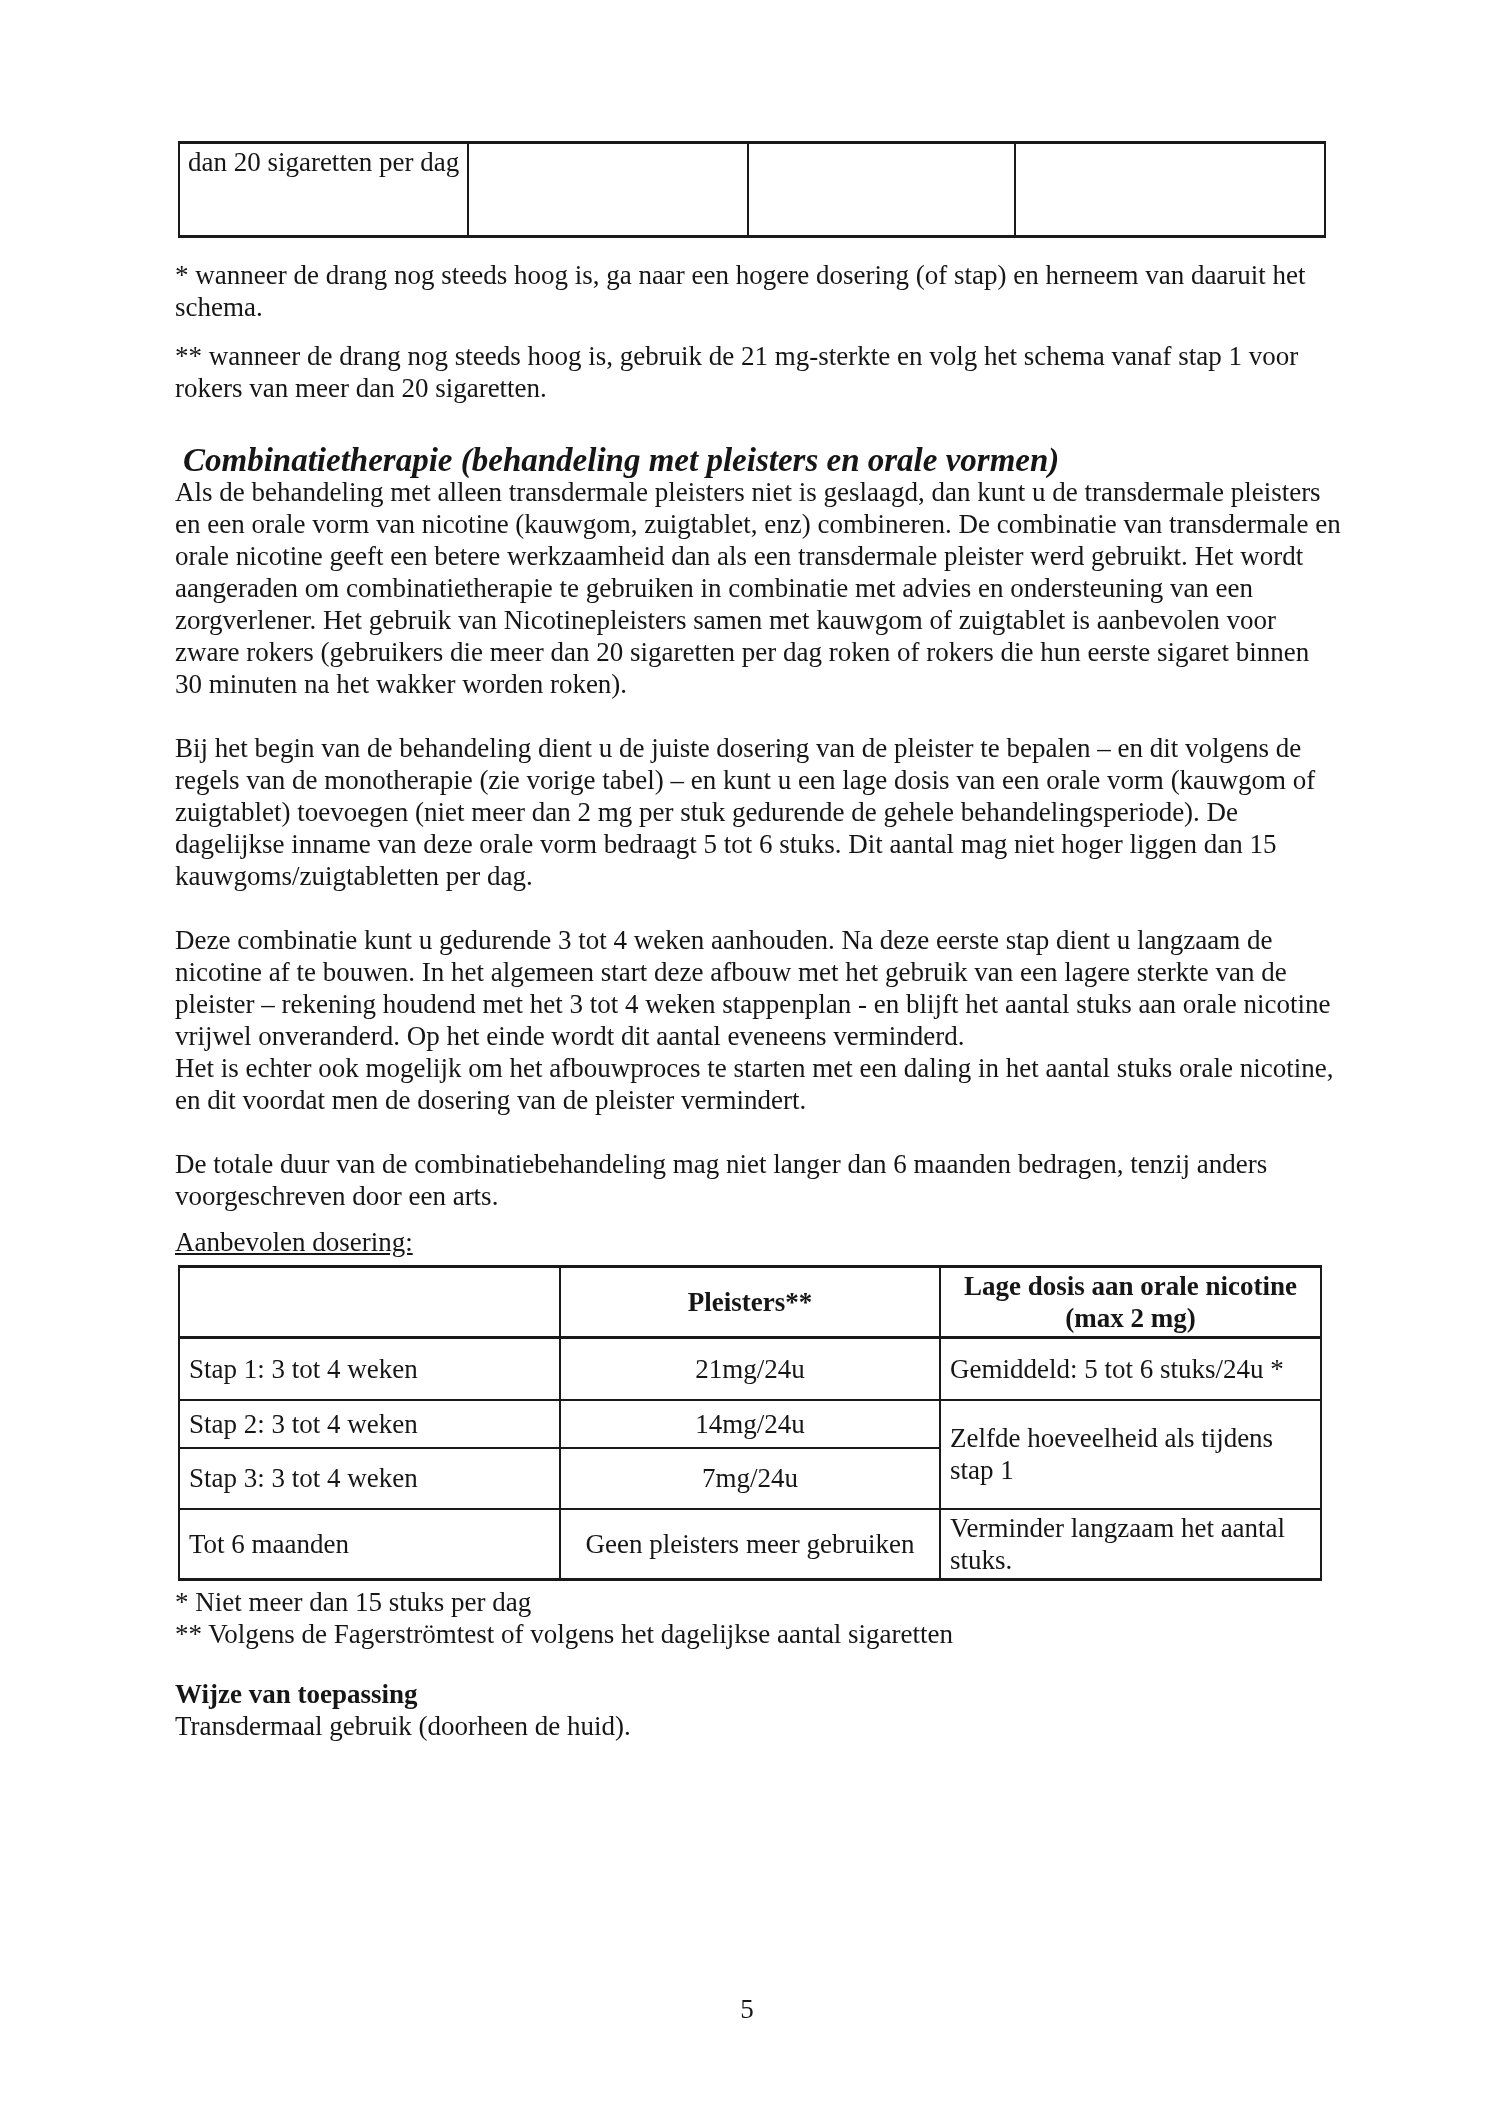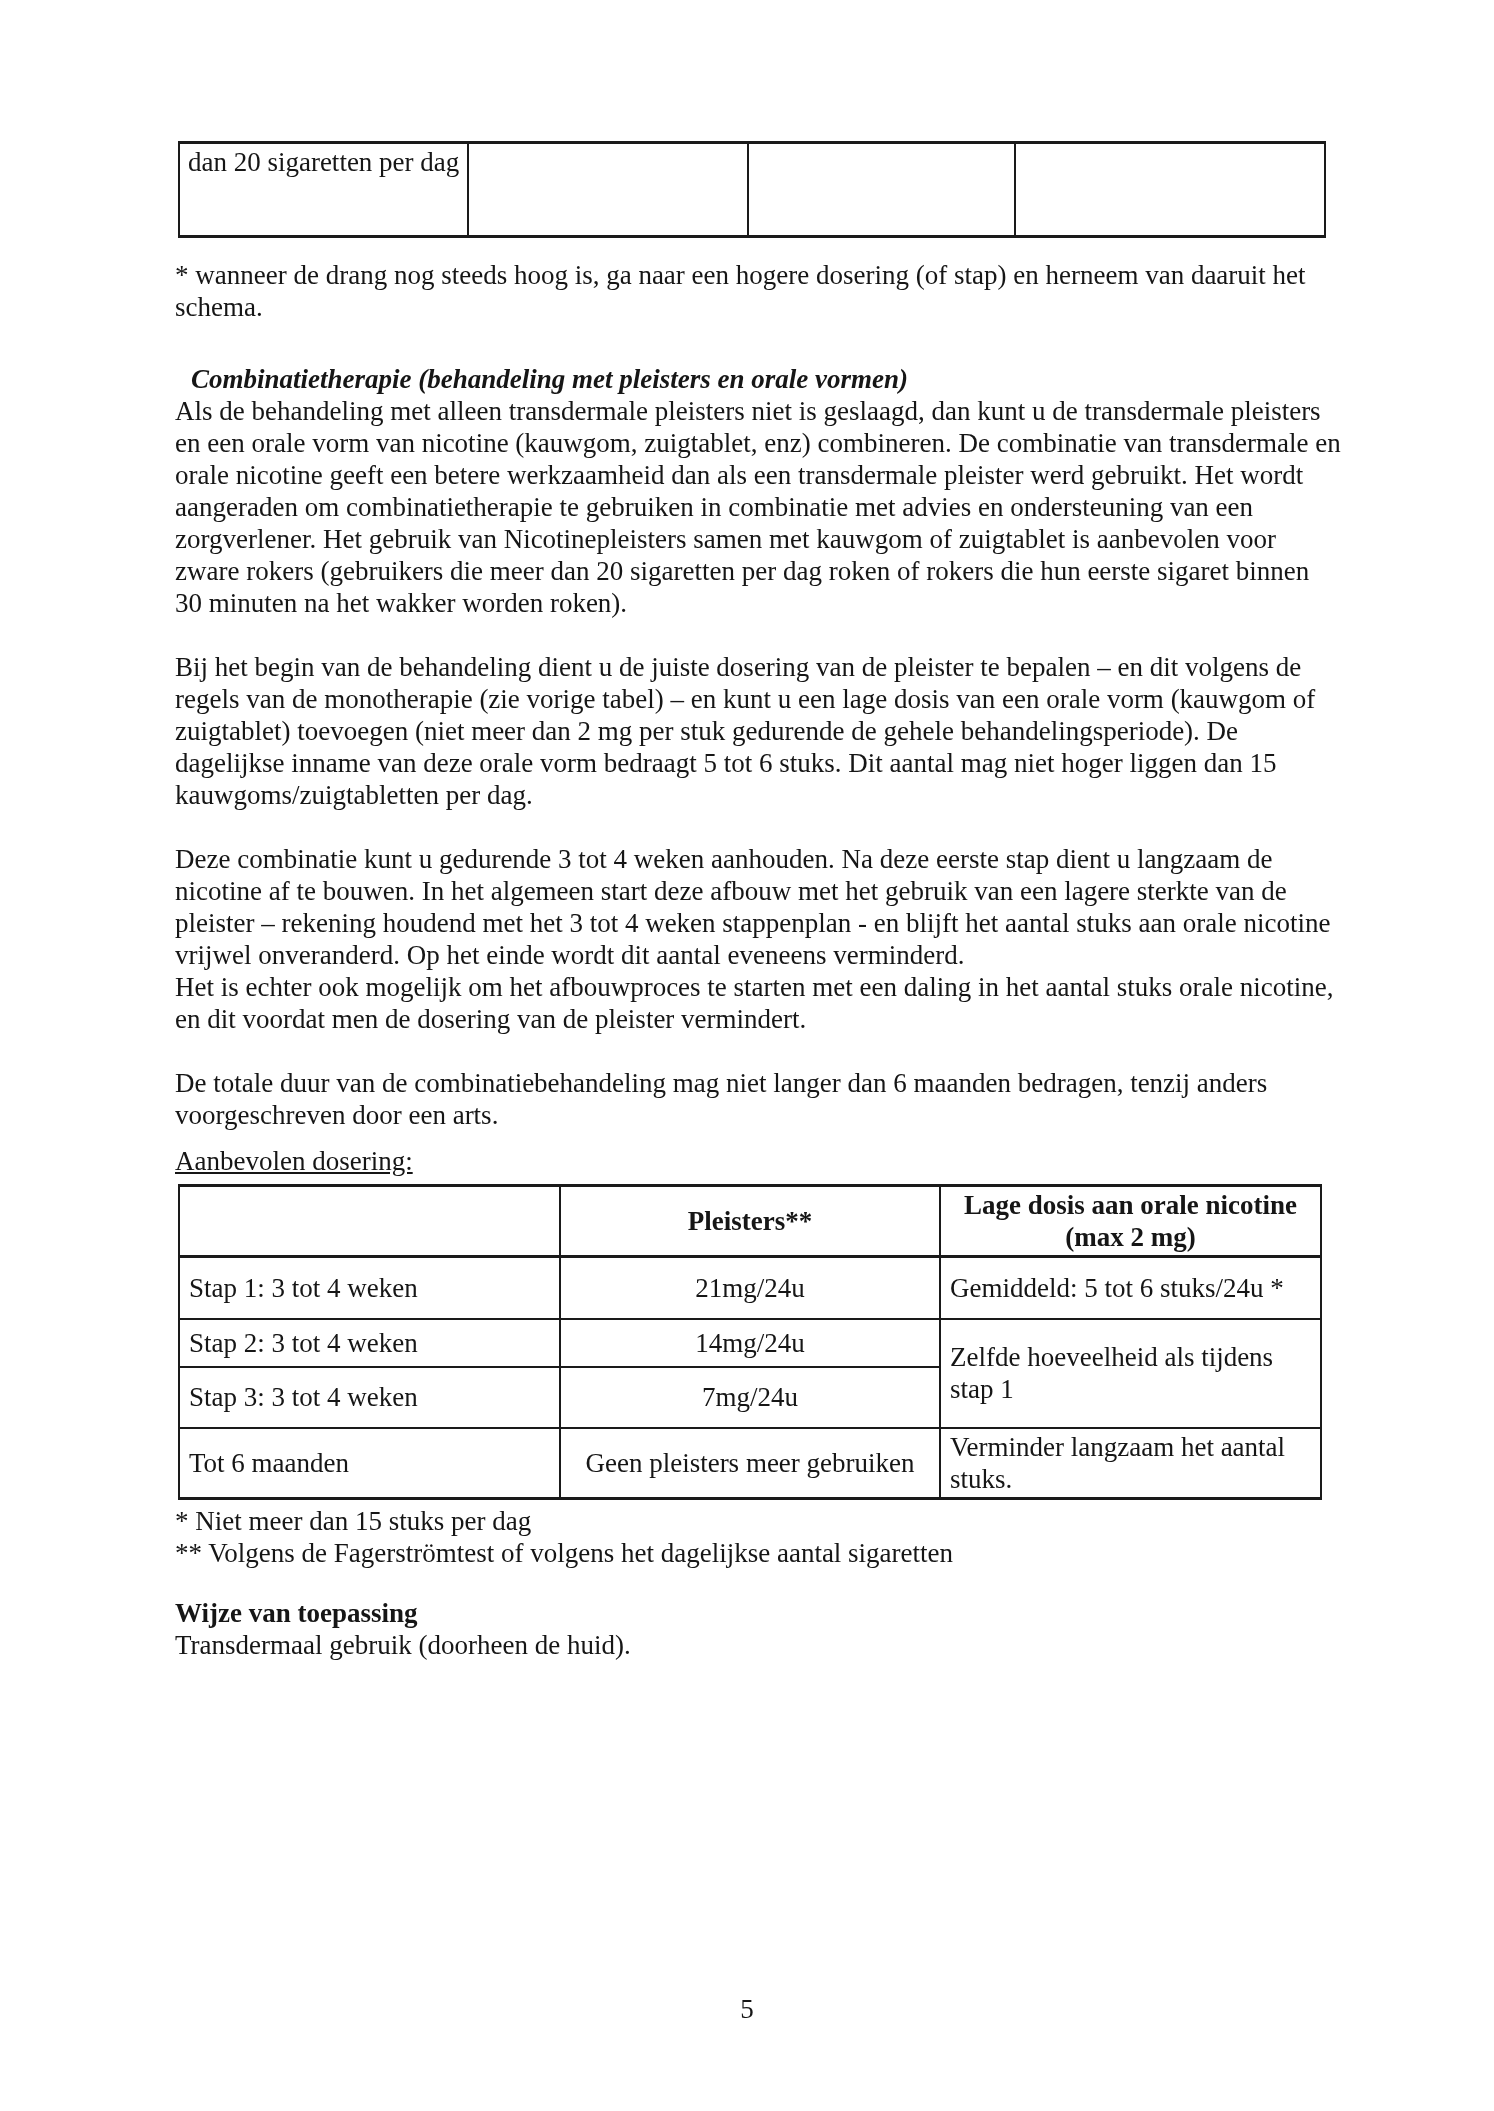--- a/index.html
+++ b/index.html
@@ -39,22 +39,22 @@
   tr.t1r1 td { border-bottom-width: 3px; }
   tr.t1r2 { height: 188px; }
   tr.t1r2 td { padding-top: 30px; }
 
   
   .fn1 { margin-top: 21px; }
   .fn2 { margin-top: 17px; }
 
   
   .combi-head {
-    margin: 40px 0 0 16px;
-    font-size: 27px;
+    margin: 40px 0 0 8px;
+    font-size: 33px;
     line-height: 32px;
     font-weight: bold;
     font-style: italic;
   }
   .para2, .para3, .para4 { margin-top: 32px; }
 
   
   .dosing-label { margin-top: 14px; }
   .dosing-label span { text-decoration: underline; }
   table.t2 {
@@ -108,20 +108,21 @@
         <tr class="t1r1">
           <td>dan 20 sigaretten per dag</td>
           <td></td>
           <td></td>
           <td></td>
         </tr>
       </tbody>
     </table>
 
     <p class="fn1">* wanneer de drang nog steeds hoog is, ga naar een hogere dosering (of stap) en herneem van daaruit het schema.</p>
+    <p class="fn2">** wanneer de drang nog steeds hoog is, gebruik de 21 mg-sterkte en volg het schema vanaf stap 1 voor rokers van meer dan 20 sigaretten.</p>
 
     <h3 class="combi-head">Combinatietherapie (behandeling met pleisters en orale vormen)</h3>
     <p class="para1">Als de behandeling met alleen transdermale pleisters niet is geslaagd, dan kunt u de transdermale pleisters en een orale vorm van nicotine (kauwgom, zuigtablet, enz) combineren. De combinatie van transdermale en orale nicotine geeft een betere werkzaamheid dan als een transdermale pleister werd gebruikt. Het wordt aangeraden om combinatietherapie te gebruiken in combinatie met advies en ondersteuning van een zorgverlener. Het gebruik van Nicotinepleisters samen met kauwgom of zuigtablet is aanbevolen voor zware rokers (gebruikers die meer dan 20 sigaretten per dag roken of rokers die hun eerste sigaret binnen 30 minuten na het wakker worden roken).</p>
     <p class="para2">Bij het begin van de behandeling dient u de juiste dosering van de pleister te bepalen – en dit volgens de regels van de monotherapie (zie vorige tabel) – en kunt u een lage dosis van een orale vorm (kauwgom of zuigtablet) toevoegen (niet meer dan 2 mg per stuk gedurende de gehele behandelingsperiode). De dagelijkse inname van deze orale vorm bedraagt 5 tot 6 stuks. Dit aantal mag niet hoger liggen dan 15 kauwgoms/zuigtabletten per dag.</p>
     <p class="para3 preline">Deze combinatie kunt u gedurende 3 tot 4 weken aanhouden. Na deze eerste stap dient u langzaam de nicotine af te bouwen. In het algemeen start deze afbouw met het gebruik van een lagere sterkte van de pleister – rekening houdend met het 3 tot 4 weken stappenplan - en blijft het aantal stuks aan orale nicotine vrijwel onveranderd. Op het einde wordt dit aantal eveneens verminderd.
 Het is echter ook mogelijk om het afbouwproces te starten met een daling in het aantal stuks orale nicotine, en dit voordat men de dosering van de pleister vermindert.</p>
     <p class="para4">De totale duur van de combinatiebehandeling mag niet langer dan 6 maanden bedragen, tenzij anders voorgeschreven door een arts.</p>
 
     <p class="dosing-label"><span>Aanbevolen dosering:</span></p>
 

